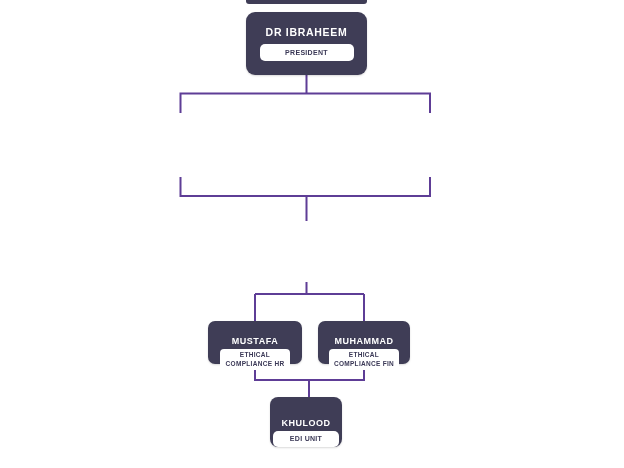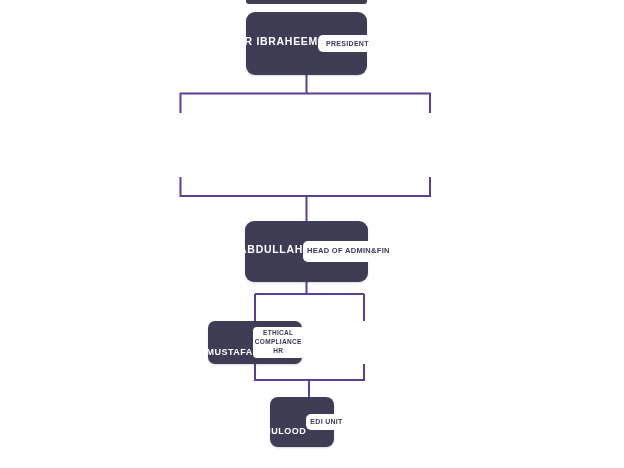--- a/index.html
+++ b/index.html
@@ -25,21 +25,21 @@
     width: 121px; height: 4px;
     background: #3f3d56;
     border-radius: 0 0 3px 3px;
   }
 
   .node {
     position: absolute;
     background: #3f3d56;
     border-radius: 9px;
     display: flex;
-    flex-direction: row;
+    flex-direction: column;
     align-items: center;
     justify-content: center;
     box-shadow: 0 1px 2px rgba(0,0,0,0.15);
   }
 
   .name {
     color: #ffffff;
     font-weight: 700;
     font-size: 10.5px;
     letter-spacing: 0.7px;
@@ -60,21 +60,21 @@
     white-space: nowrap;
   }
 
   
   .n-ibraheem { left: 246px; top: 12px;  width: 121px; height: 63px; }
   .n-nofal    { left: 118px; top: 113px; width: 125px; height: 64px; }
   .n-waqed    { left: 368px; top: 113px; width: 124px; height: 64px; }
   .n-abdullah { left: 245px; top: 221px; width: 123px; height: 61px; }
   .n-mustafa  { left: 208px; top: 321px; width: 94px;  height: 43px; border-radius: 7px; }
   .n-muhammad { left: 318px; top: 321px; width: 92px;  height: 43px; border-radius: 7px; }
-  .n-khulood  { left: 270px; top: 397px; width: 64px;  height: 50px; border-radius: 8px; }
+  .n-khulood  { left: 270px; top: 397px; width: 72px;  height: 50px; border-radius: 8px; }
 
   .n-nofal .pill { white-space: normal; width: 88px; padding: 3px 4px; }
   .n-ibraheem .pill { width: 94px; }
   .n-abdullah .pill { width: 98px; padding: 5px 4px; font-size: 7.5px; }
 
   .n-mustafa .name, .n-muhammad .name, .n-khulood .name {
     font-size: 9px; letter-spacing: 0.5px; margin-bottom: 3px; margin-top: 21px;
   }
   .n-mustafa .pill, .n-muhammad .pill {
     white-space: normal; width: 70px; font-size: 6.5px; padding: 2px 2px; border-radius: 4px;
@@ -97,29 +97,29 @@
 
   <div class="sliver"></div>
 
   <div class="node n-ibraheem">
     <div class="name">DR IBRAHEEM</div>
     <div class="pill">PRESIDENT</div>
   </div>
 
 
 
-  <div class="node n-abdullah">
-    <div class="name">DR ABDULLAH</div>
-    <div class="pill">HEAD OF ADMIN&amp;FIN</div>
-  </div>
 
   <div class="node n-mustafa">
     <div class="name">MUSTAFA</div>
     <div class="pill">ETHICAL COMPLIANCE HR</div>
   </div>
 
+  <div class="node n-muhammad">
+    <div class="name">MUHAMMAD</div>
+    <div class="pill">ETHICAL COMPLIANCE FIN</div>
+  </div>
 
   <div class="node n-khulood">
     <div class="name">KHULOOD</div>
     <div class="pill">EDI UNIT</div>
   </div>
 
 </div>
 
 </body></html>

